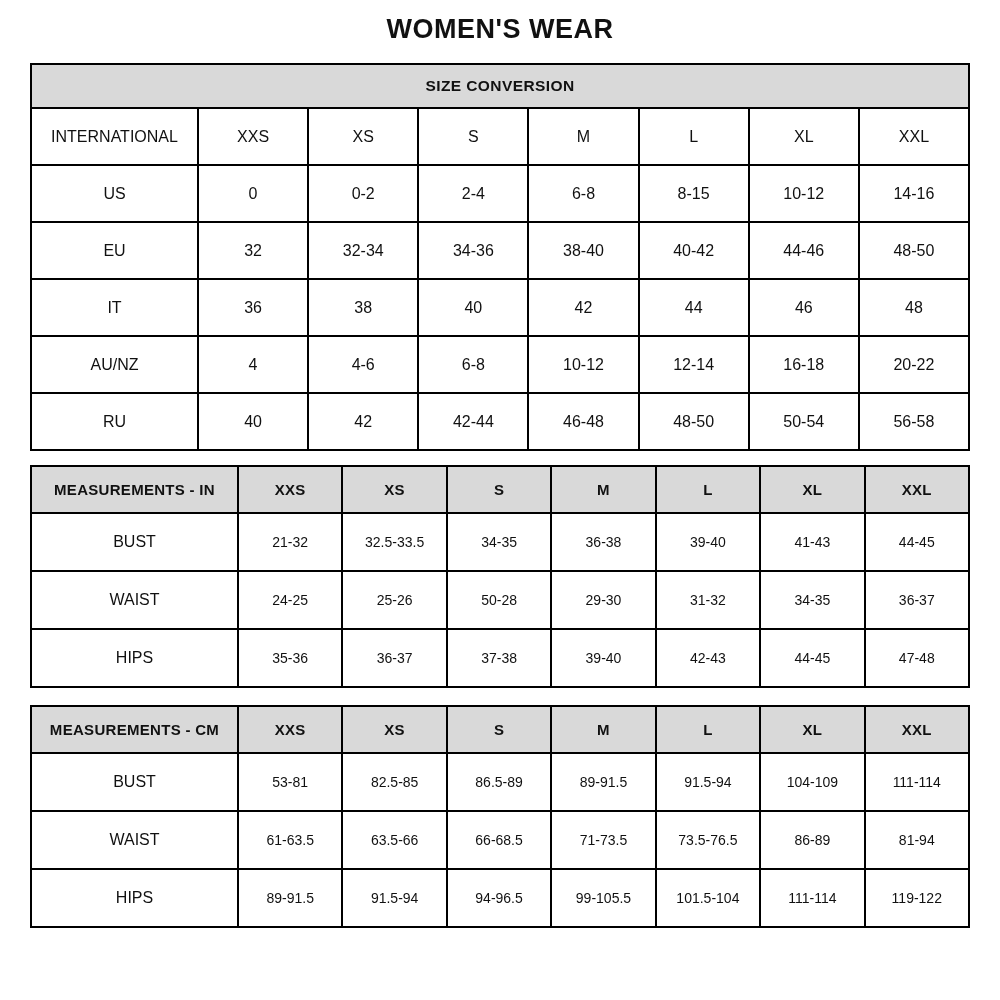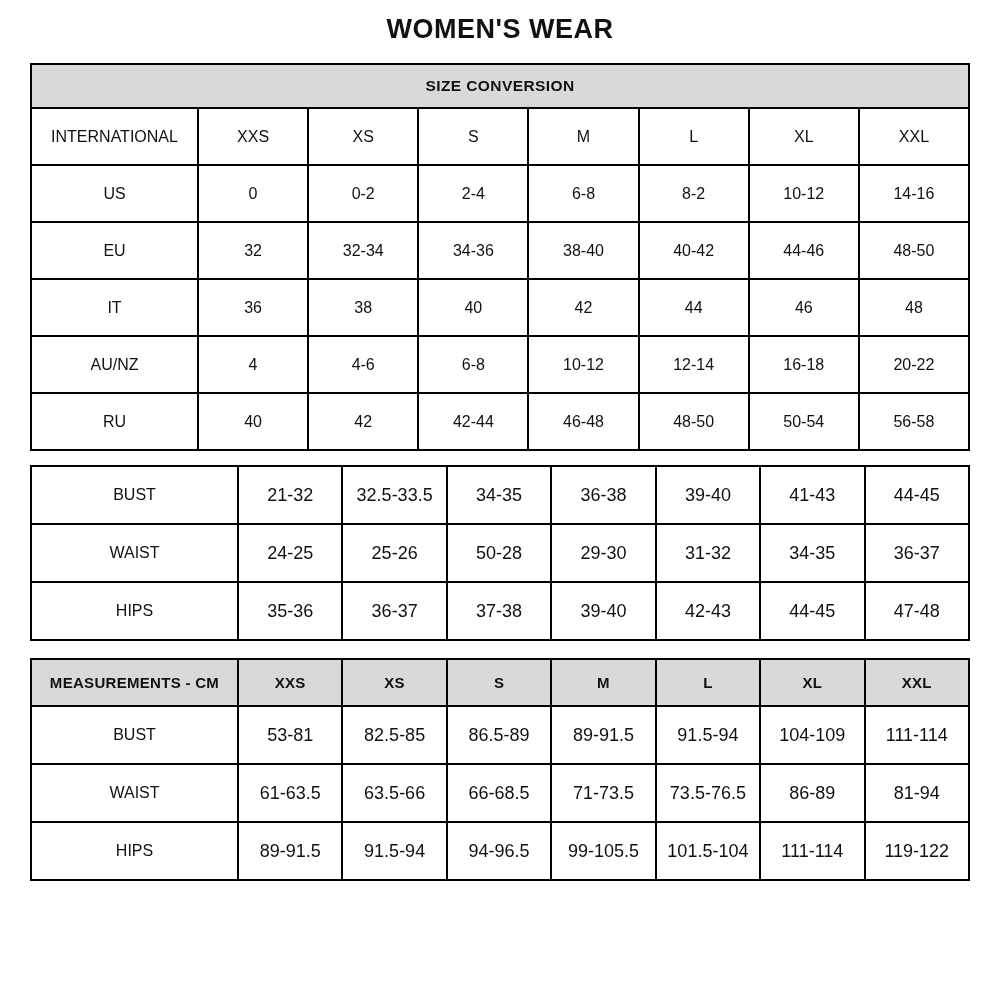--- a/index.html
+++ b/index.html
@@ -60,21 +60,21 @@
     font-weight: bold;
     font-size: 15px;
     letter-spacing: 0.3px;
   }
   .tbl-meas td.label-cell {
     height: 56px;
     font-size: 16px;
   }
   .tbl-meas td.data-cell {
     height: 56px;
-    font-size: 18px;
+    font-size: 14px;
   }
   .tbl-cm { margin-bottom: 0; }
 </style>
 </head>
 <body>
 
 <div class="page">
 
   <h1 class="title">WOMEN'S WEAR</h1>
 
@@ -102,21 +102,21 @@
           <td class="data-cell">L</td>
           <td class="data-cell">XL</td>
           <td class="data-cell">XXL</td>
         </tr>
         <tr>
           <td class="label-cell">US</td>
           <td class="data-cell">0</td>
           <td class="data-cell">0-2</td>
           <td class="data-cell">2-4</td>
           <td class="data-cell">6-8</td>
-          <td class="data-cell">8-2</td>
+          <td class="data-cell">8-15</td>
           <td class="data-cell">10-12</td>
           <td class="data-cell">14-16</td>
         </tr>
         <tr>
           <td class="label-cell">EU</td>
           <td class="data-cell">32</td>
           <td class="data-cell">32-34</td>
           <td class="data-cell">34-36</td>
           <td class="data-cell">38-40</td>
           <td class="data-cell">40-42</td>
@@ -162,20 +162,30 @@
       <col>
         <col>
         <col>
         <col>
         <col>
         <col>
         <col>
     </colgroup>
     <tbody id="in-body">
         <tr>
+          <td class="header-cell">MEASUREMENTS - IN</td>
+          <td class="header-cell">XXS</td>
+          <td class="header-cell">XS</td>
+          <td class="header-cell">S</td>
+          <td class="header-cell">M</td>
+          <td class="header-cell">L</td>
+          <td class="header-cell">XL</td>
+          <td class="header-cell">XXL</td>
+        </tr>
+        <tr>
           <td class="label-cell">BUST</td>
           <td class="data-cell">21-32</td>
           <td class="data-cell">32.5-33.5</td>
           <td class="data-cell">34-35</td>
           <td class="data-cell">36-38</td>
           <td class="data-cell">39-40</td>
           <td class="data-cell">41-43</td>
           <td class="data-cell">44-45</td>
         </tr>
         <tr>

